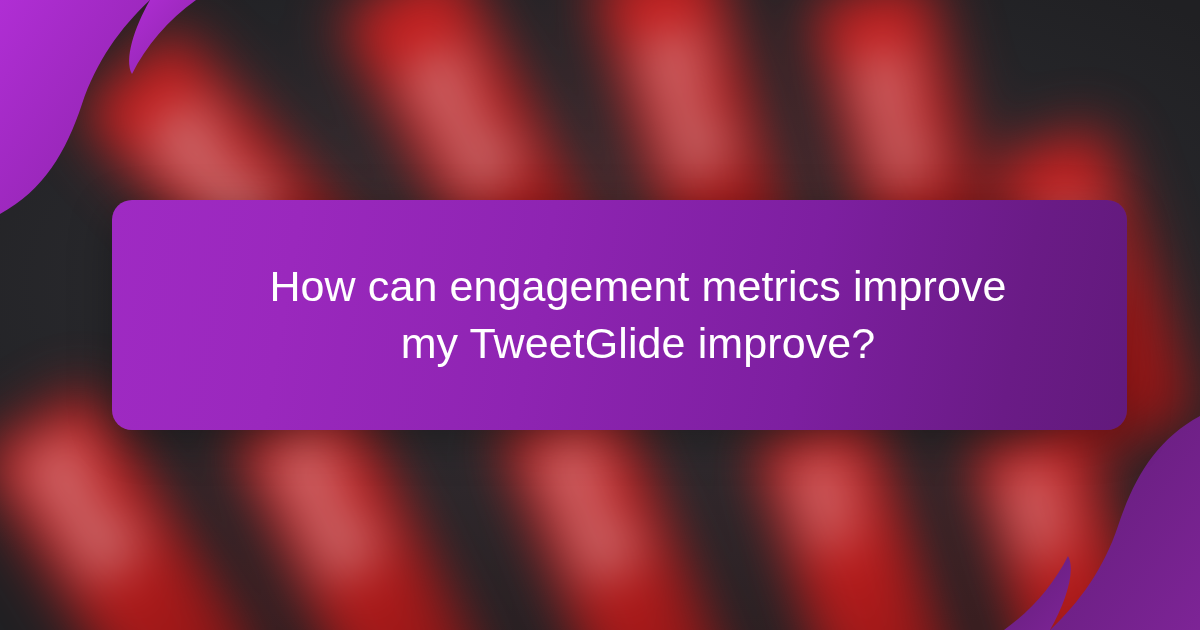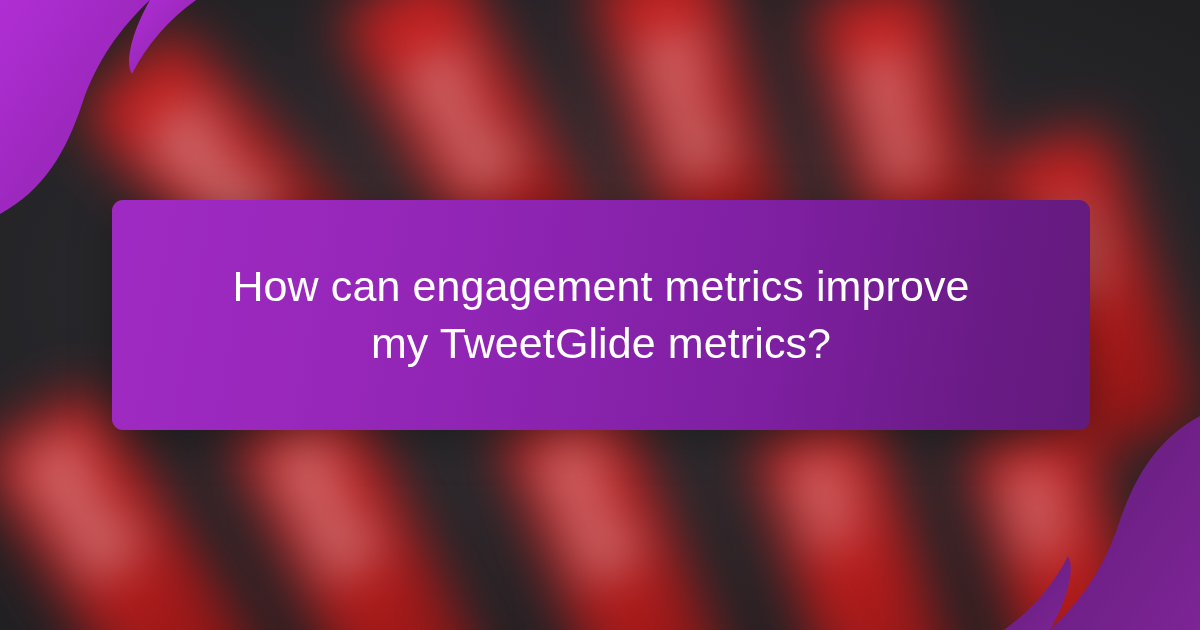--- a/index.html
+++ b/index.html
@@ -54,32 +54,33 @@
   }
   .swoosh svg { display: block; }
 
   
   .question-card {
     position: absolute;
     left: 112px;
     top: 200px;
     width: 978px;
     height: 230px;
-    border-radius: 11px;
+    border-radius: 20px;
     background: linear-gradient(100deg,
         #9f2ac3 0%,
         #9a28bd 18%,
         #8e24b2 42%,
         #7d1fa0 68%,
         #6a1b86 88%,
         #621a7c 100%);
     display: flex;
     align-items: center;
     justify-content: center;
     box-shadow: 0 10px 44px rgba(0, 0, 0, 0.30);
+    padding-left: 37px;
   }
 
   .question-text {
     width: 760px;
     text-align: center;
     color: #ffffff;
     font-size: 43px;
     line-height: 1.33;
     font-weight: 400;
     letter-spacing: 0.1px;
@@ -169,17 +170,17 @@
         </linearGradient>
       </defs>
       <path d="M330,300 L180,300 C210,272 234,238 248,196 C264,148 286,110 330,86 Z" fill="url(#gradBR)"></path>
       <path d="M180,300 L134,300 C162,280 184,254 198,226 C206,240 196,272 180,300 Z" fill="url(#gradBR)"></path>
     </svg>
   </div>
 
   <div class="question-card">
     <div class="question-text">
       <span class="line">How can engagement metrics improve</span>
-      <span class="line">my TweetGlide metrics?</span>
+      <span class="line">my TweetGlide improve?</span>
     </div>
   </div>
 
 </div>
 
 </body></html>

